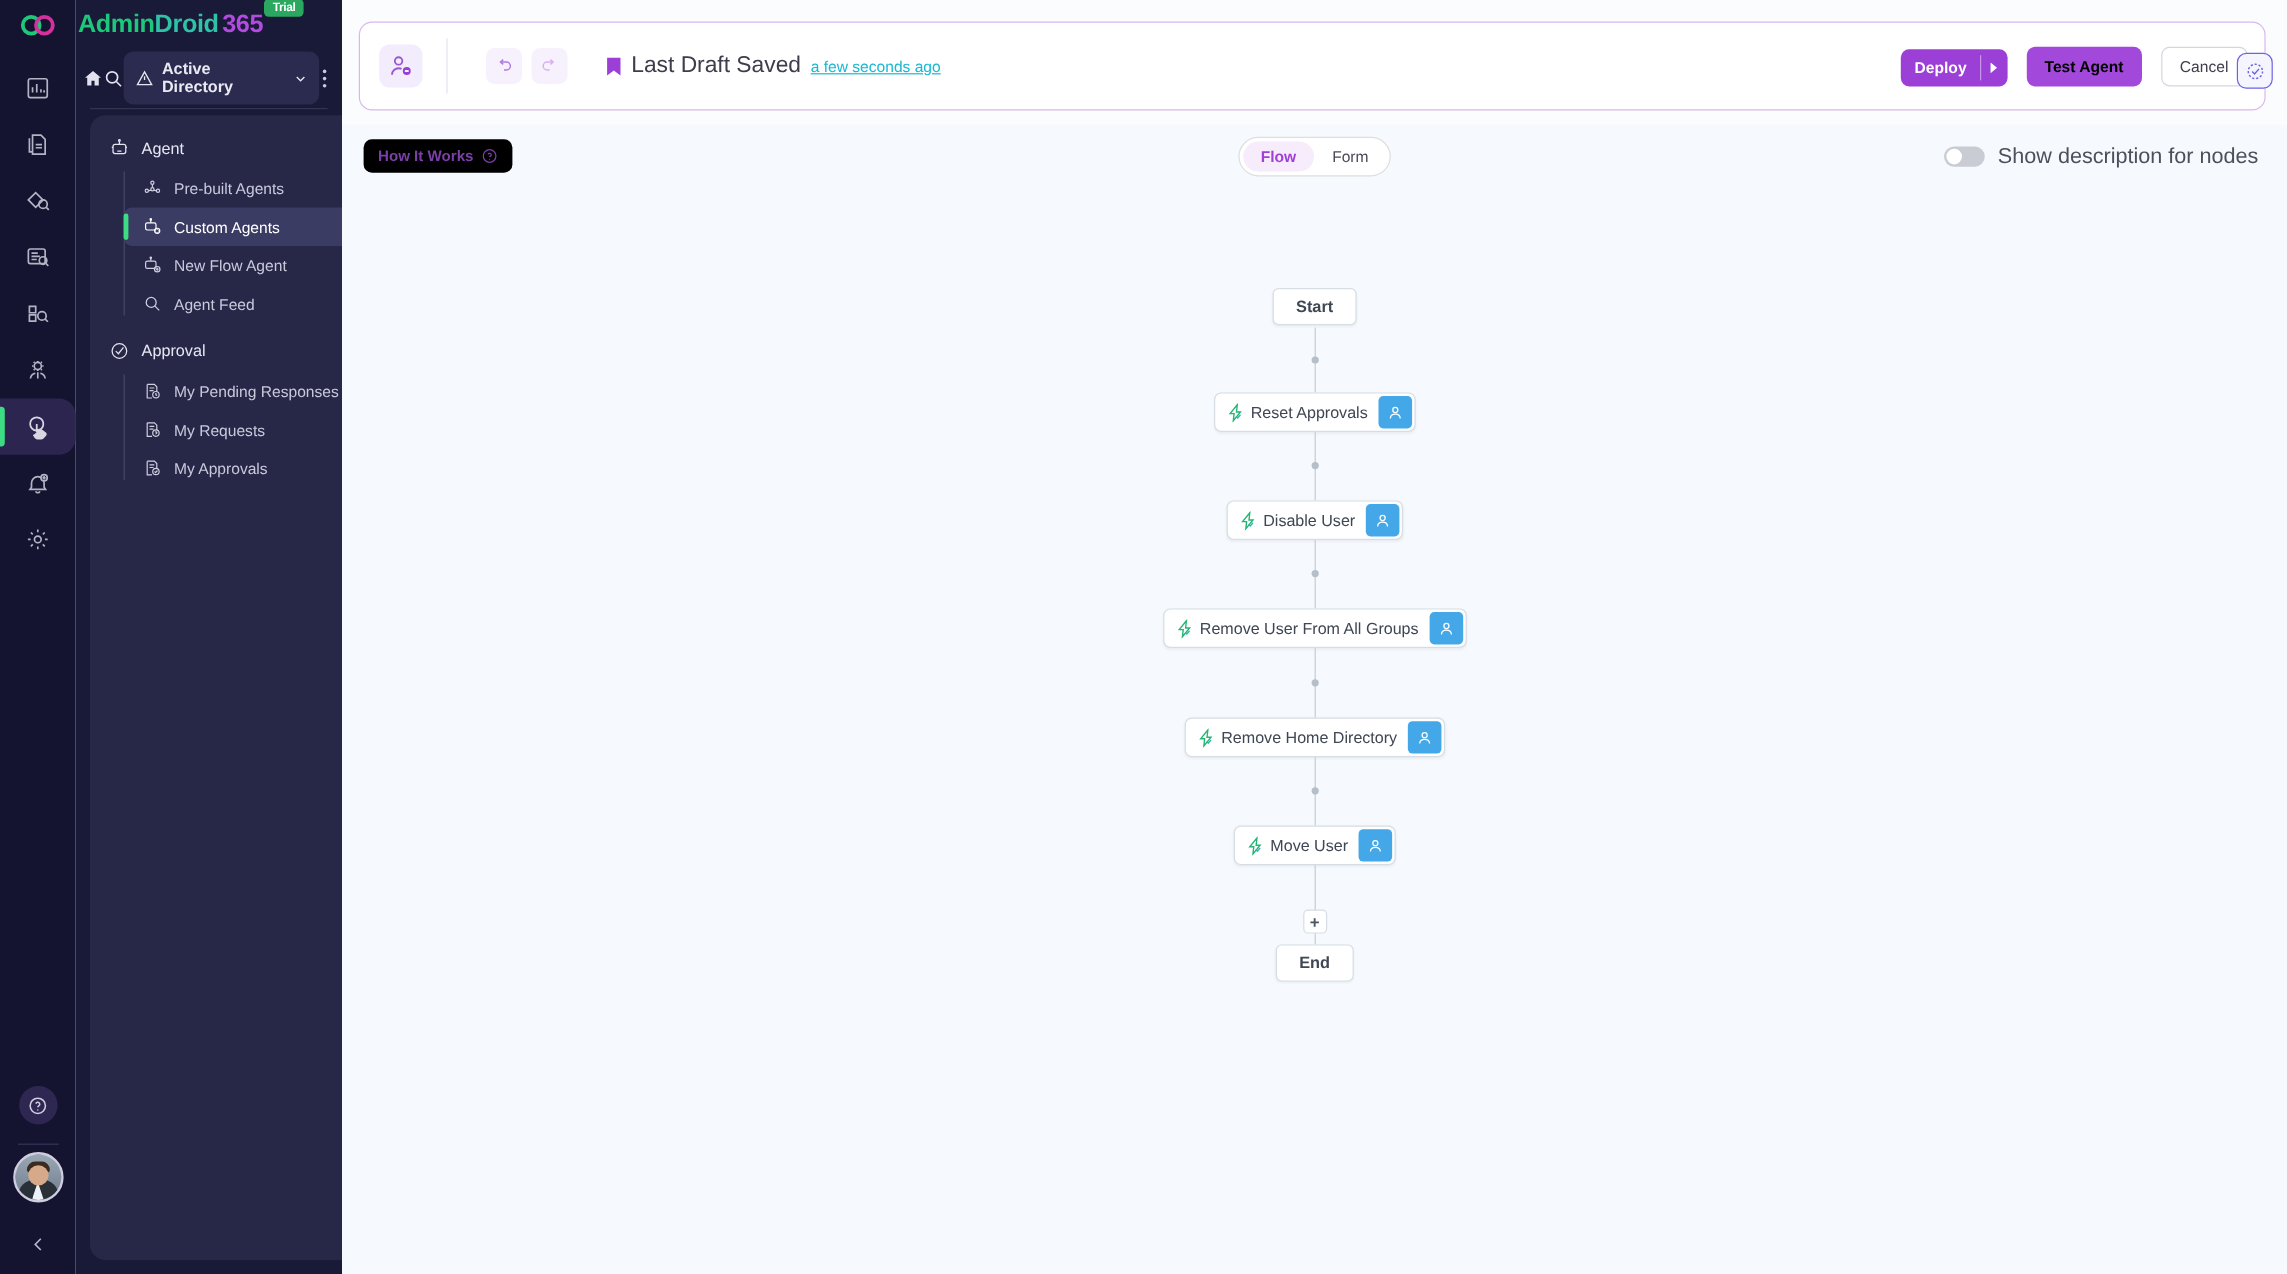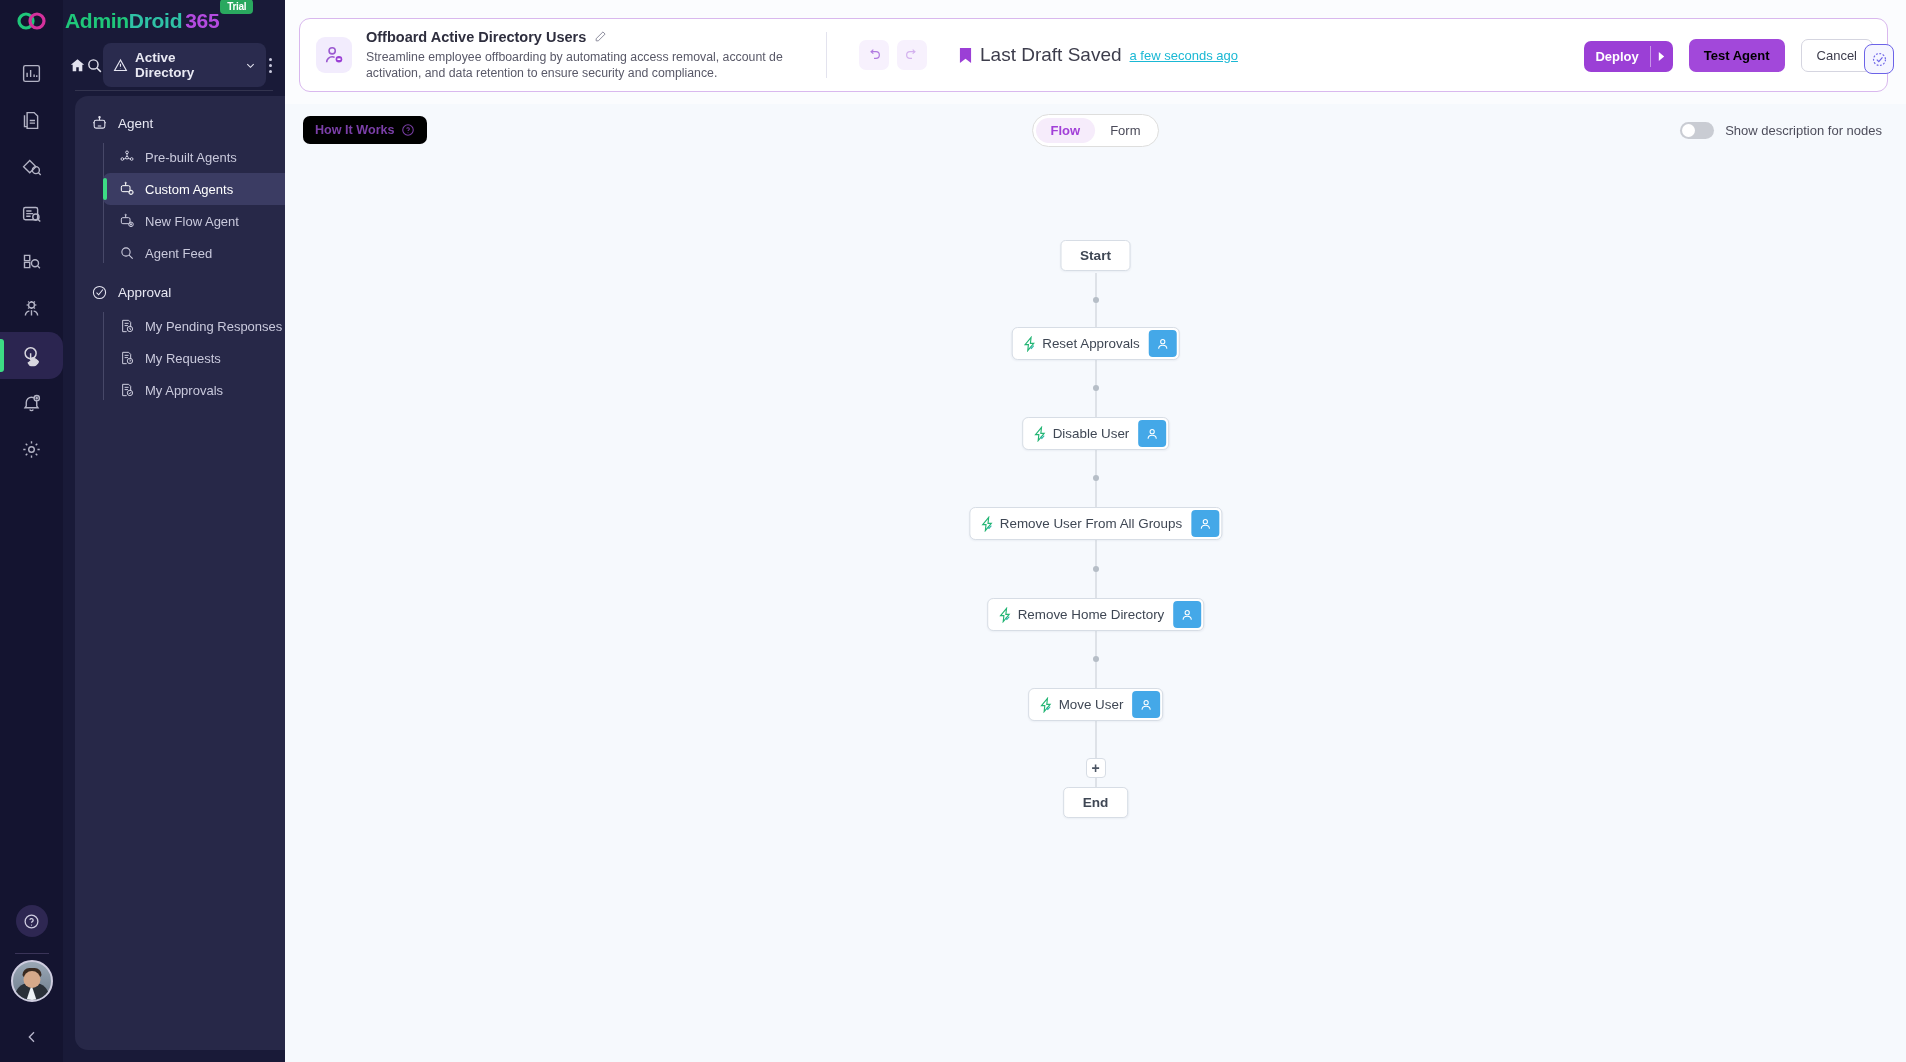--- a/index.html
+++ b/index.html
@@ -231,21 +231,21 @@
     margin-left: auto; display: flex; align-items: center; gap: 11px;
   }
   .toggle {
     width: 34px; height: 17px; border-radius: 9px; background: #c9ccd3;
     position: relative; cursor: pointer;
   }
   .toggle i {
     position: absolute; left: 2px; top: 2px; width: 13px; height: 13px;
     border-radius: 50%; background: #fff;
   }
-  .togtxt { font-size: 13px; color: #4e4e5c; }
+  .togtxt { font-size: 18px; color: #4e4e5c; }
 
   
   .flow {
     position: relative; height: 880px;
   }
   .node {
     position: absolute; left: 50%; transform: translateX(-50%);
     display: flex; align-items: stretch; background: #fff;
     border: 1px solid #d7dde5; border-radius: 6px; height: 33px;
     box-shadow: 0 1px 2px rgba(20,40,70,.05);
@@ -523,29 +523,20 @@
 
   <div class="topbar">
     <div class="agent-card">
       <div class="agent-ico">
         <svg width="22" height="22" viewBox="0 0 24 24" fill="none" stroke="#9b59d0" stroke-width="1.7">
           <circle cx="10" cy="7.4" r="3.4"></circle>
             <path d="M4 20c0-3.6 2.9-6 6-6 1 0 1.9.2 2.7.6"></path>
           <circle cx="17.4" cy="16.6" r="3.6" fill="#9b3fd6" stroke="none"></circle>
             <path d="M15.7 16.6h3.4" stroke="#fff" stroke-width="1.8"></path>
         </svg>
-      </div>
-      <div class="agent-meta">
-        <div class="agent-title">
-          <span>Offboard Active Directory Users</span>
-          <svg width="13" height="13" viewBox="0 0 24 24" fill="none" stroke="#8a8a9a" stroke-width="1.8">
-            <path d="M16.5 3.5l4 4L8 20H4v-4z"></path>
-          </svg>
-        </div>
-        <div class="agent-desc">Streamline employee offboarding by automating access removal, account de activation, and data retention to ensure security and compliance.</div>
       </div>
 
       <div class="vdiv"></div>
 
       <div class="undo-redo">
         <div class="ur-btn">
           <svg width="16" height="16" viewBox="0 0 24 24" fill="none" stroke="#b07ae0" stroke-width="1.8">
             <path d="M8 7H15a5 5 0 010 10h-3"></path>
               <path d="M11 4L7.6 7 11 10"></path>
           </svg>

